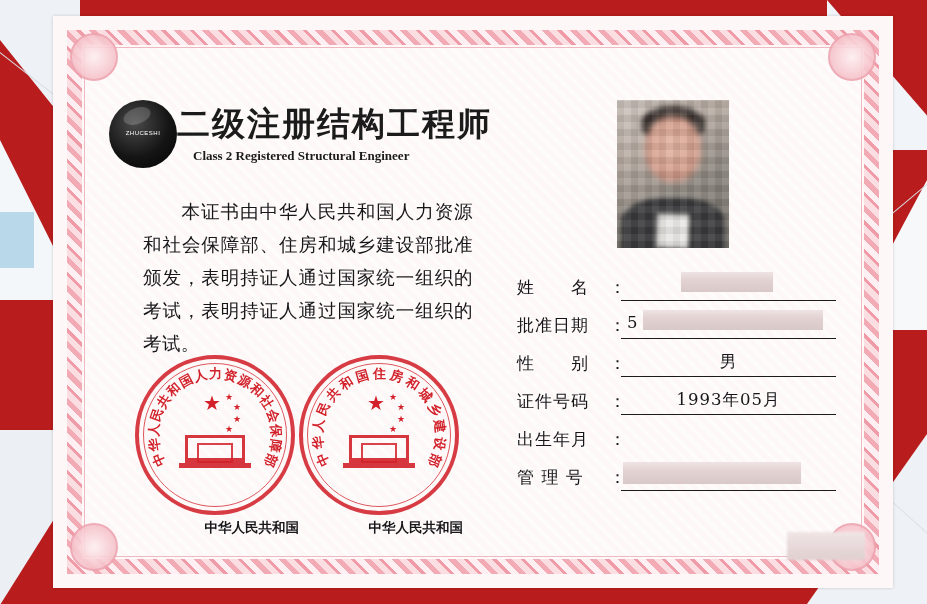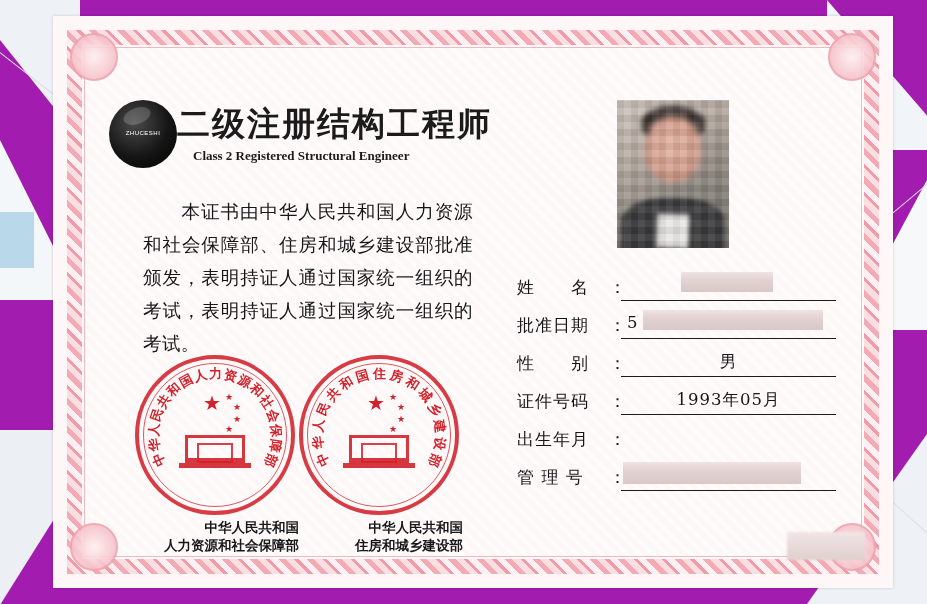--- a/index.html
+++ b/index.html
@@ -12,21 +12,21 @@
     height: 604px;
     overflow: hidden;
     font-family: "Liberation Serif", serif;
   }
 
   
   .slide {
     position: relative;
     width: 927px;
     height: 604px;
-    background: #a21caf;
+    background: #b91c1c;
     overflow: hidden;
   }
   .bg-shape {
     position: absolute;
     pointer-events: none;
   }
   .bg-tri-1 {
     left: -40px; top: -10px;
     width: 0; height: 0;
     border-left: 120px solid transparent;
@@ -546,25 +546,23 @@
                 <span class="seal-char" style="transform: rotate(48.8571deg) translate(0px, -63px) rotate(0deg) translate(-6px, -7px);">城</span>
                 <span class="seal-char" style="transform: rotate(65.1429deg) translate(0px, -63px) rotate(0deg) translate(-6px, -7px);">乡</span>
                 <span class="seal-char" style="transform: rotate(81.4286deg) translate(0px, -63px) rotate(0deg) translate(-6px, -7px);">建</span>
                 <span class="seal-char" style="transform: rotate(97.7143deg) translate(0px, -63px) rotate(0deg) translate(-6px, -7px);">设</span>
                 <span class="seal-char" style="transform: rotate(114deg) translate(0px, -63px) rotate(0deg) translate(-6px, -7px);">部</span>
               </div>
           </div>
 
           <div class="seal-caption seal-caption-1">
             <div>中华人民共和国</div>
-            <div>人力资源和社会保障部</div>
           </div>
           <div class="seal-caption seal-caption-2">
             <div>中华人民共和国</div>
-            <div>住房和城乡建设部</div>
           </div>
         </div>
       </div>
 
       <div class="right-col">
 
         <div class="photo">
           <div class="hair"></div>
           <div class="face"></div>
           <div class="shoulders"></div>

